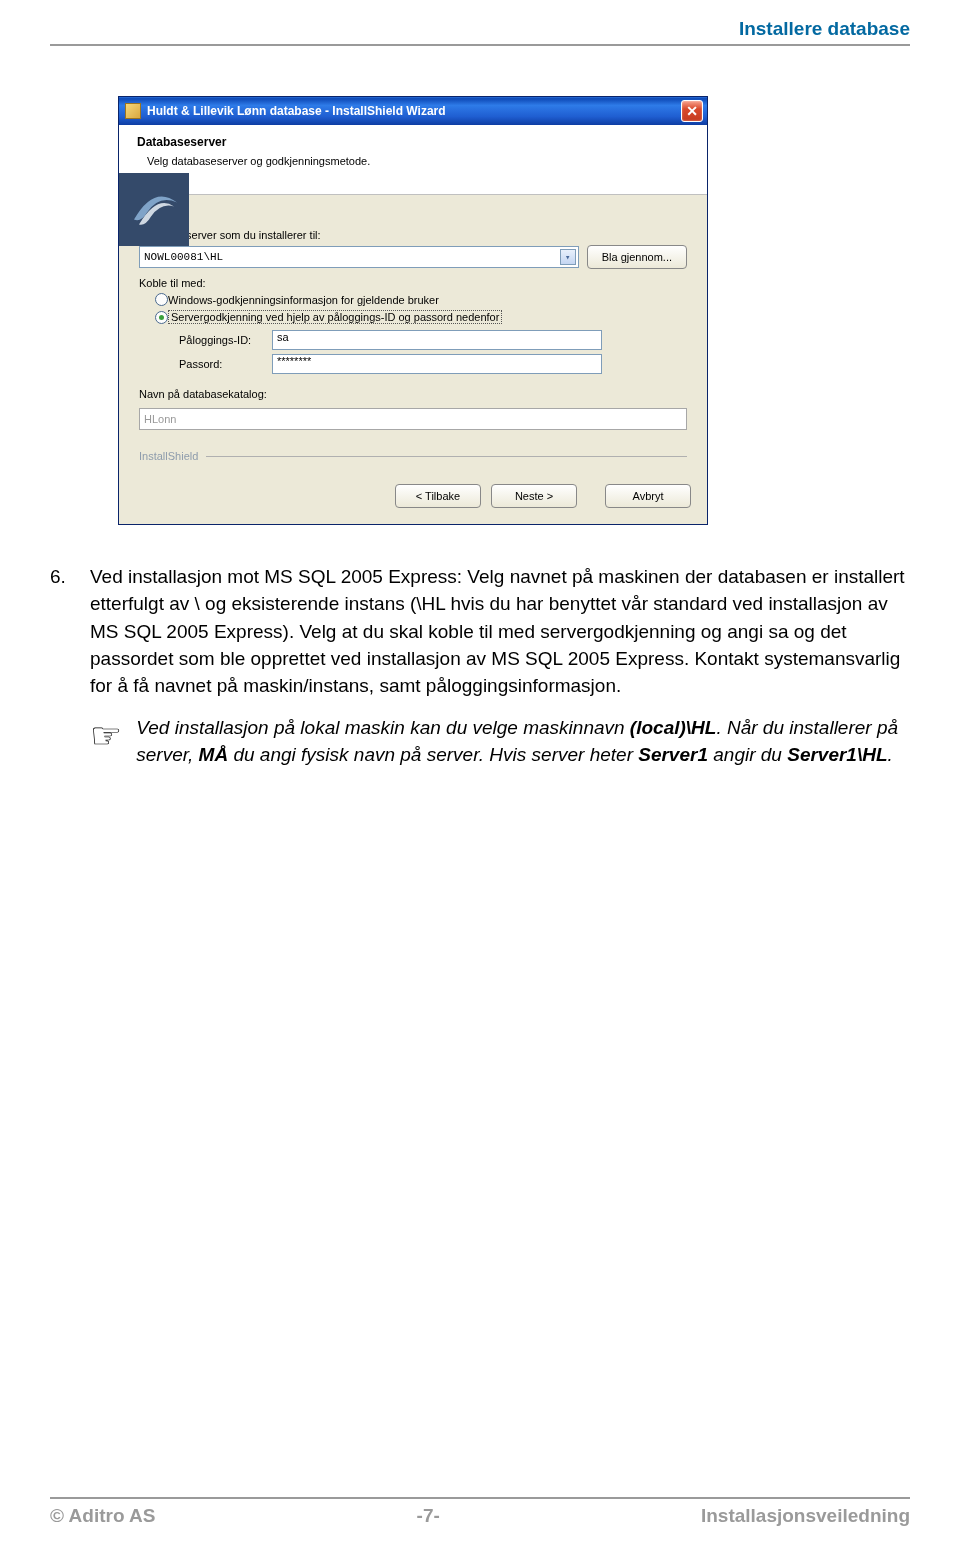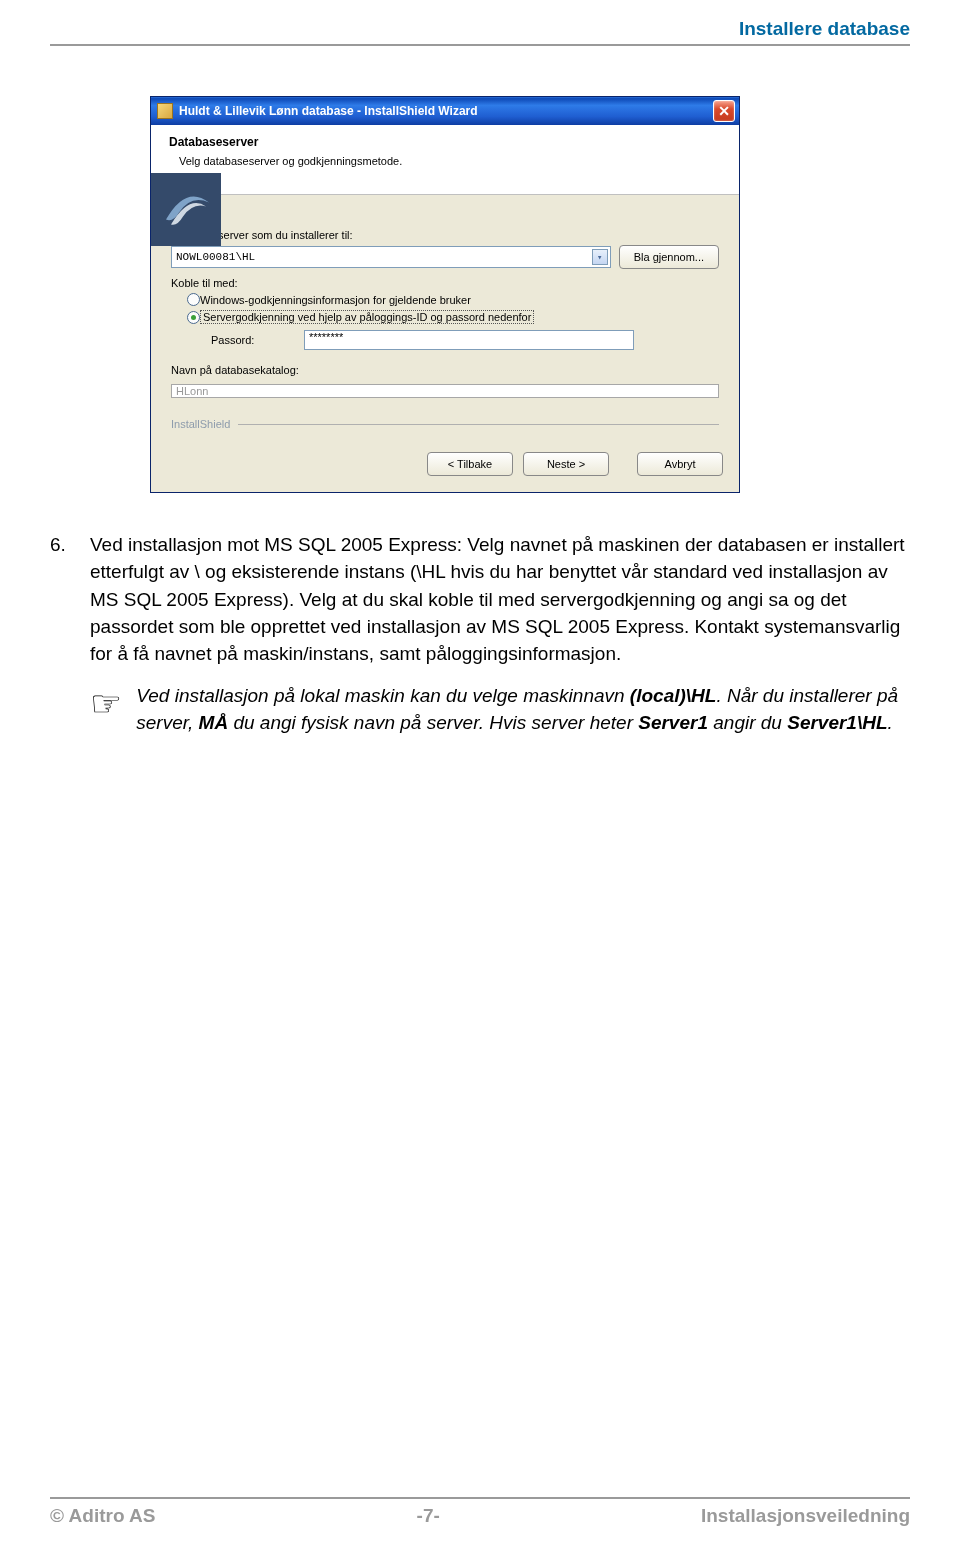--- a/index.html
+++ b/index.html
@@ -16,21 +16,21 @@
     text-align: right;
     font-weight: bold;
     font-size: 19px;
     color: #0369a1;
     padding-top: 18px;
     border-bottom: 2px solid #9a9a9a;
     padding-bottom: 4px;
   }
   .dialog-wrap {
     margin-top: 50px;
-    margin-left: 100px;
+    margin-left: 68px;
   }
   .dialog {
     width: 590px;
     border: 1px solid #0a246a;
     background: #ece9d8;
     font-family: Tahoma, sans-serif;
     font-size: 12px;
   }
   .titlebar {
     background: linear-gradient(to bottom, #2a6fd9 0%, #0e49b6 6%, #2e7be8 30%, #1f5ed1 70%, #0e3da3 100%);
@@ -149,21 +149,21 @@
   }
   .sub-fields { margin-left: 40px; margin-top: 6px; }
   .field-row { display:flex; align-items:center; gap:8px; margin:4px 0; }
   .field-row label { font-size:11px; width:85px; }
   .text-input {
     background:#fff; border:1px solid #7f9db9; height:20px;
     padding:0 4px; font-size:11px; flex:1; max-width:330px;
   }
   .catalog-box {
     margin-top: 8px;
-    background:#fff; border:1px solid #a7a7a7; height:14px;
+    background:#fff; border:1px solid #a7a7a7; height:22px;
     padding:0 4px; font-size:11px; color:#999;
     display:flex; align-items:center;
   }
   .installshield-line {
     display:flex; align-items:center;
     margin-top: 20px;
     font-size: 11px;
     color: #8e9cac;
   }
   .installshield-line .rule {
@@ -266,20 +266,26 @@
       </div>
 
       <div class="radio-row">
         <span class="radio">
             <span class="dot"></span>
           </span>
         <span class="dotted">Servergodkjenning ved hjelp av påloggings-ID og passord nedenfor</span>
       </div>
 
       <div class="sub-fields">
+        <div class="field-row">
+          <label>Påloggings-ID:</label>
+          <div class="text-input">
+            <span>sa</span>
+          </div>
+        </div>
         <div class="field-row">
           <label>Passord:</label>
           <div class="text-input">
             <span>********</span>
           </div>
         </div>
       </div>
 
       <div class="lbl" style="margin-top:14px">Navn på databasekatalog:</div>
       <div class="catalog-box">

